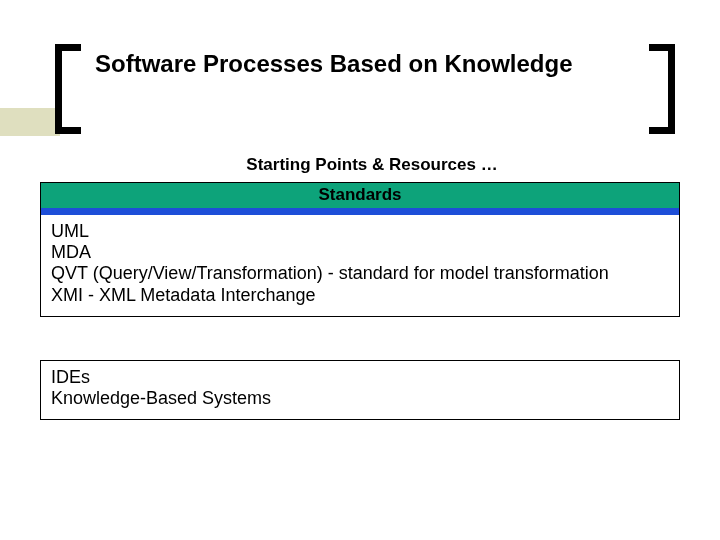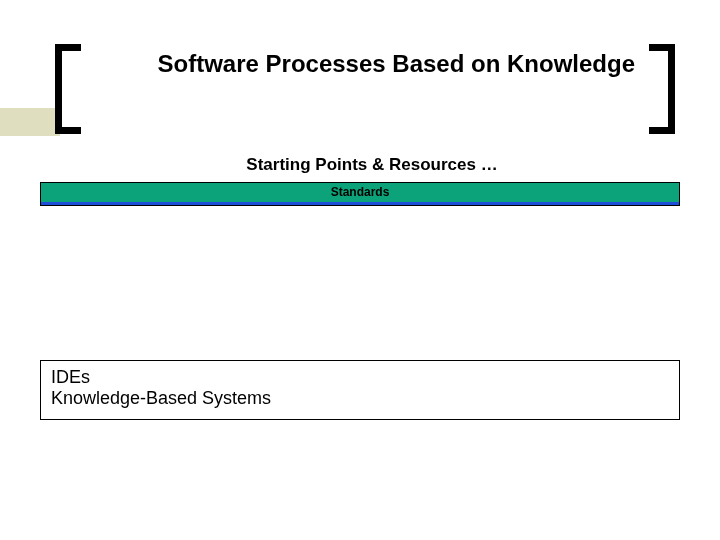--- a/index.html
+++ b/index.html
@@ -41,21 +41,21 @@
   }
   .bracket.left  { left: 0;  border-left: 7px solid #000; }
   .bracket.right { right: 0; border-right: 7px solid #000; }
   .title-text {
     position: absolute;
     left: 40px;
     right: 40px;
     top: 6px;
     font-size: 24px;
     font-weight: bold;
-    text-align: right;
+    text-align: left;
   }
   .subtitle {
     position: absolute;
     left: 0;
     top: 155px;
     width: 720px;
     text-align: center;
     font-size: 17px;
     font-weight: bold;
     padding-left: 12px;
@@ -65,23 +65,23 @@
     left: 40px;
     width: 640px;
     border: 1px solid #000;
     box-sizing: border-box;
     background: #fff;
   }
   .section .hdr {
     background: #0da37a; 
     text-align: center;
     font-weight: bold;
-    font-size: 12px;
+    font-size: 17px;
     padding: 2px 0 3px 0;
-    border-bottom: 3px solid #1d4ed8;
+    border-bottom: 7px solid #1d4ed8;
   }
   .section .body {
     padding: 6px 10px 10px 10px;
     font-size: 18px;
     line-height: 1.18;
   }
   .section .body div { white-space: nowrap; }
   .sec-standards { top: 182px; }
   .sec-systems   { top: 360px; }
 </style>
@@ -93,20 +93,26 @@
 <div class="title-wrap">
   <div class="bracket left"></div>
   <div class="bracket right"></div>
   <div class="title-text">Software Processes Based on Knowledge</div>
 </div>
 
 <div class="subtitle">Starting Points &amp; Resources …</div>
 
 <div class="section sec-standards">
   <div class="hdr">Standards</div>
+  <div class="body">
+    <div>UML</div>
+    <div>MDA</div>
+    <div>QVT (Query/View/Transformation) - standard for model transformation</div>
+    <div>XMI - XML Metadata Interchange</div>
+  </div>
 </div>
 
 <div class="section sec-systems">
   <div class="body">
     <div>IDEs</div>
     <div>Knowledge-Based Systems</div>
   </div>
 </div>
 
 </body></html>

